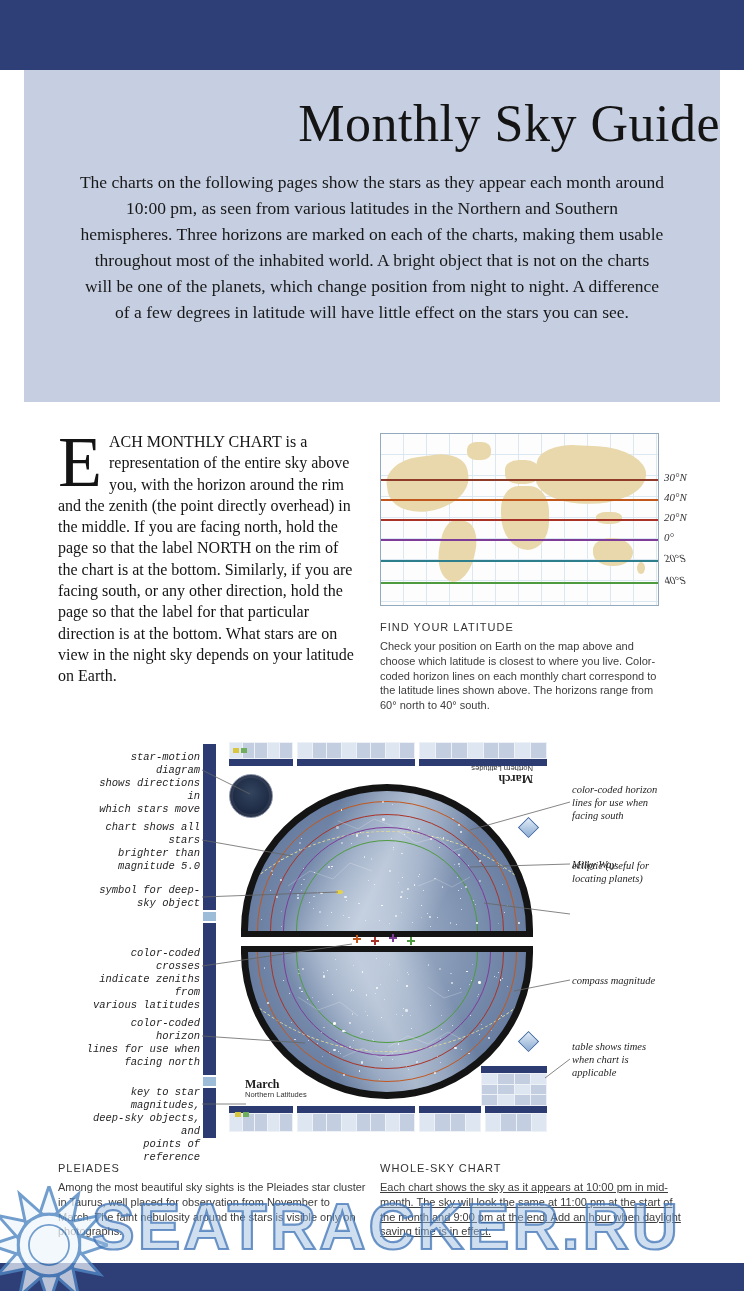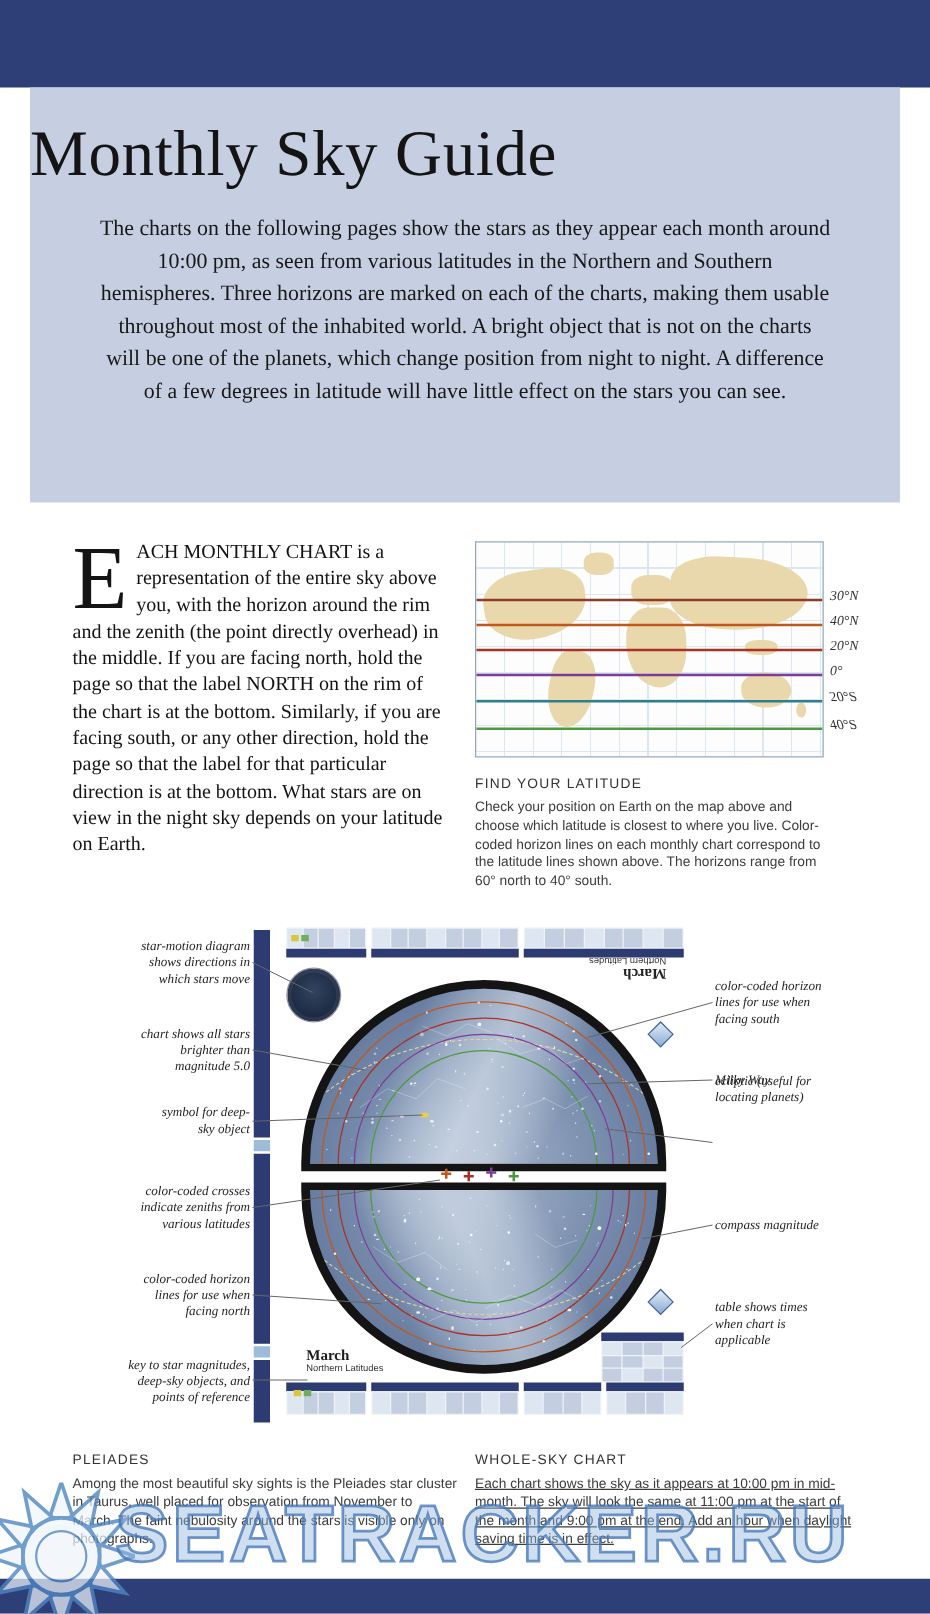--- a/index.html
+++ b/index.html
@@ -6,21 +6,21 @@
   html,body{width:744px;height:1291px;}
   body{position:relative;background:#fff;overflow:hidden;font-family:"Liberation Serif",serif;}
   .abs{position:absolute;}
 
   
   .topbar{left:0;top:0;width:744px;height:70px;background:#2e3f78;}
   .botbar{left:0;top:1263px;width:744px;height:28px;background:#2e3f78;}
 
   
   .hero{left:24px;top:70px;width:696px;height:332px;background:#c6cfe1;}
-  .hero-title{margin-top:24px;text-align:left;font-size:52px;font-weight:400;color:#141414;letter-spacing:0.5px;}
+  .hero-title{margin-top:24px;text-align:right;font-size:52px;font-weight:400;color:#141414;letter-spacing:0.5px;margin-left:24px;}
   .hero-intro{margin:16px auto 0;width:586px;text-align:center;font-size:17.5px;line-height:26px;color:#181818;}
 
   
   .article{left:58px;top:431px;width:300px;font-size:16px;line-height:21.3px;color:#141414;text-align:left;}
   .dropcap{float:left;font-size:72px;line-height:56px;padding:3px 7px 0 0;color:#141414;}
 
   
   .map{left:380px;top:433px;width:279px;height:173px;border:1px solid #93a9bd;overflow:hidden;
        background:
         repeating-linear-gradient(to right, transparent 0 22px, #dbe7f1 22px 23px),
@@ -86,21 +86,21 @@
 
   .btable{display:flex;flex-direction:column;}
   .btable.flip{flex-direction:column-reverse;}
   .btable .hd{height:7px;background:#2c3c72;}
   .btable .bd{flex:1;display:grid;gap:1px;padding:1px;background:#eef2f7;}
   .btable .bd div{background:#c3cfe0;}
   .chip{position:absolute;width:6px;height:5px;}
 
   
   .callout{position:absolute;font-style:italic;font-size:10.5px;line-height:13px;color:#1e1e1e;white-space:pre-line;font-family:"Liberation Serif",serif;}
-  .callout.L{width:114px;text-align:right;left:86px;}
+  .callout.L{width:114px;text-align:right;left:86px;font-family:Liberation Mono, monospace;}
   .callout.R{width:122px;text-align:left;left:572px;}
   .leaders{left:0;top:0;pointer-events:none;}
 
   
   .fn1-title{left:58px;top:1162px;}
   .fn1-body{left:58px;top:1180px;width:308px;}
   .fn2-title{left:380px;top:1162px;}
   .fn2-body{left:380px;top:1180px;width:302px;text-decoration:underline;}
 
   

